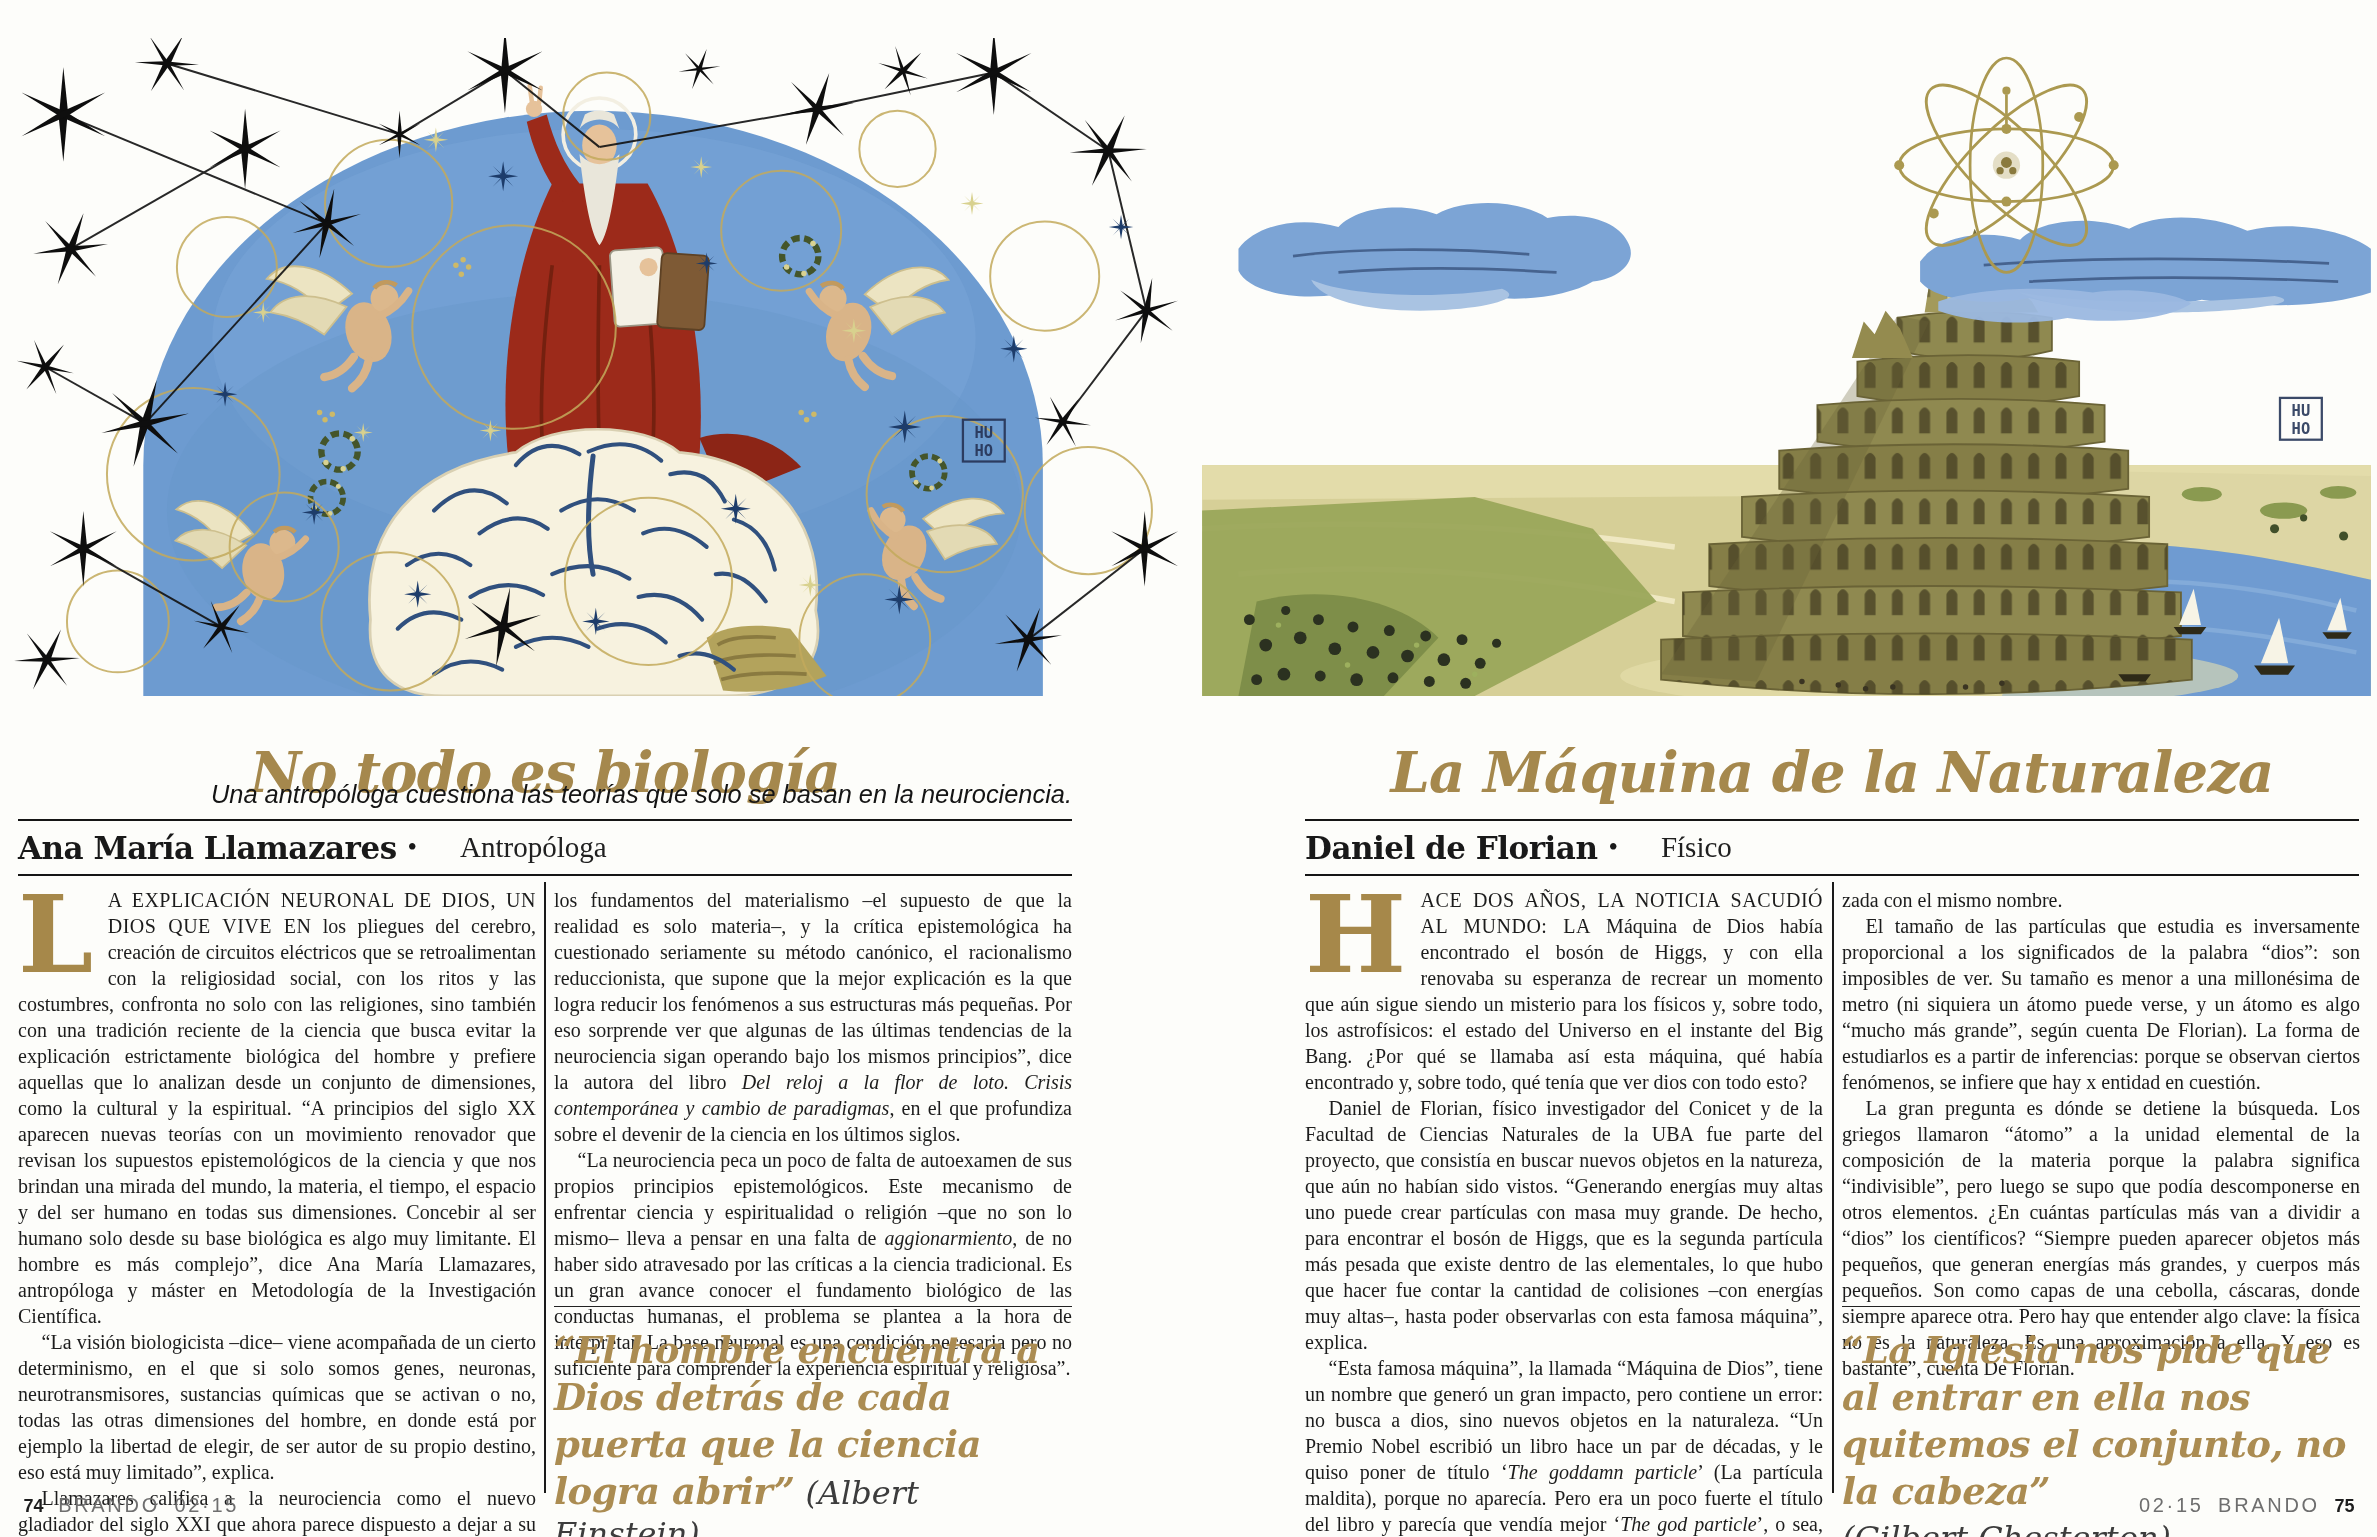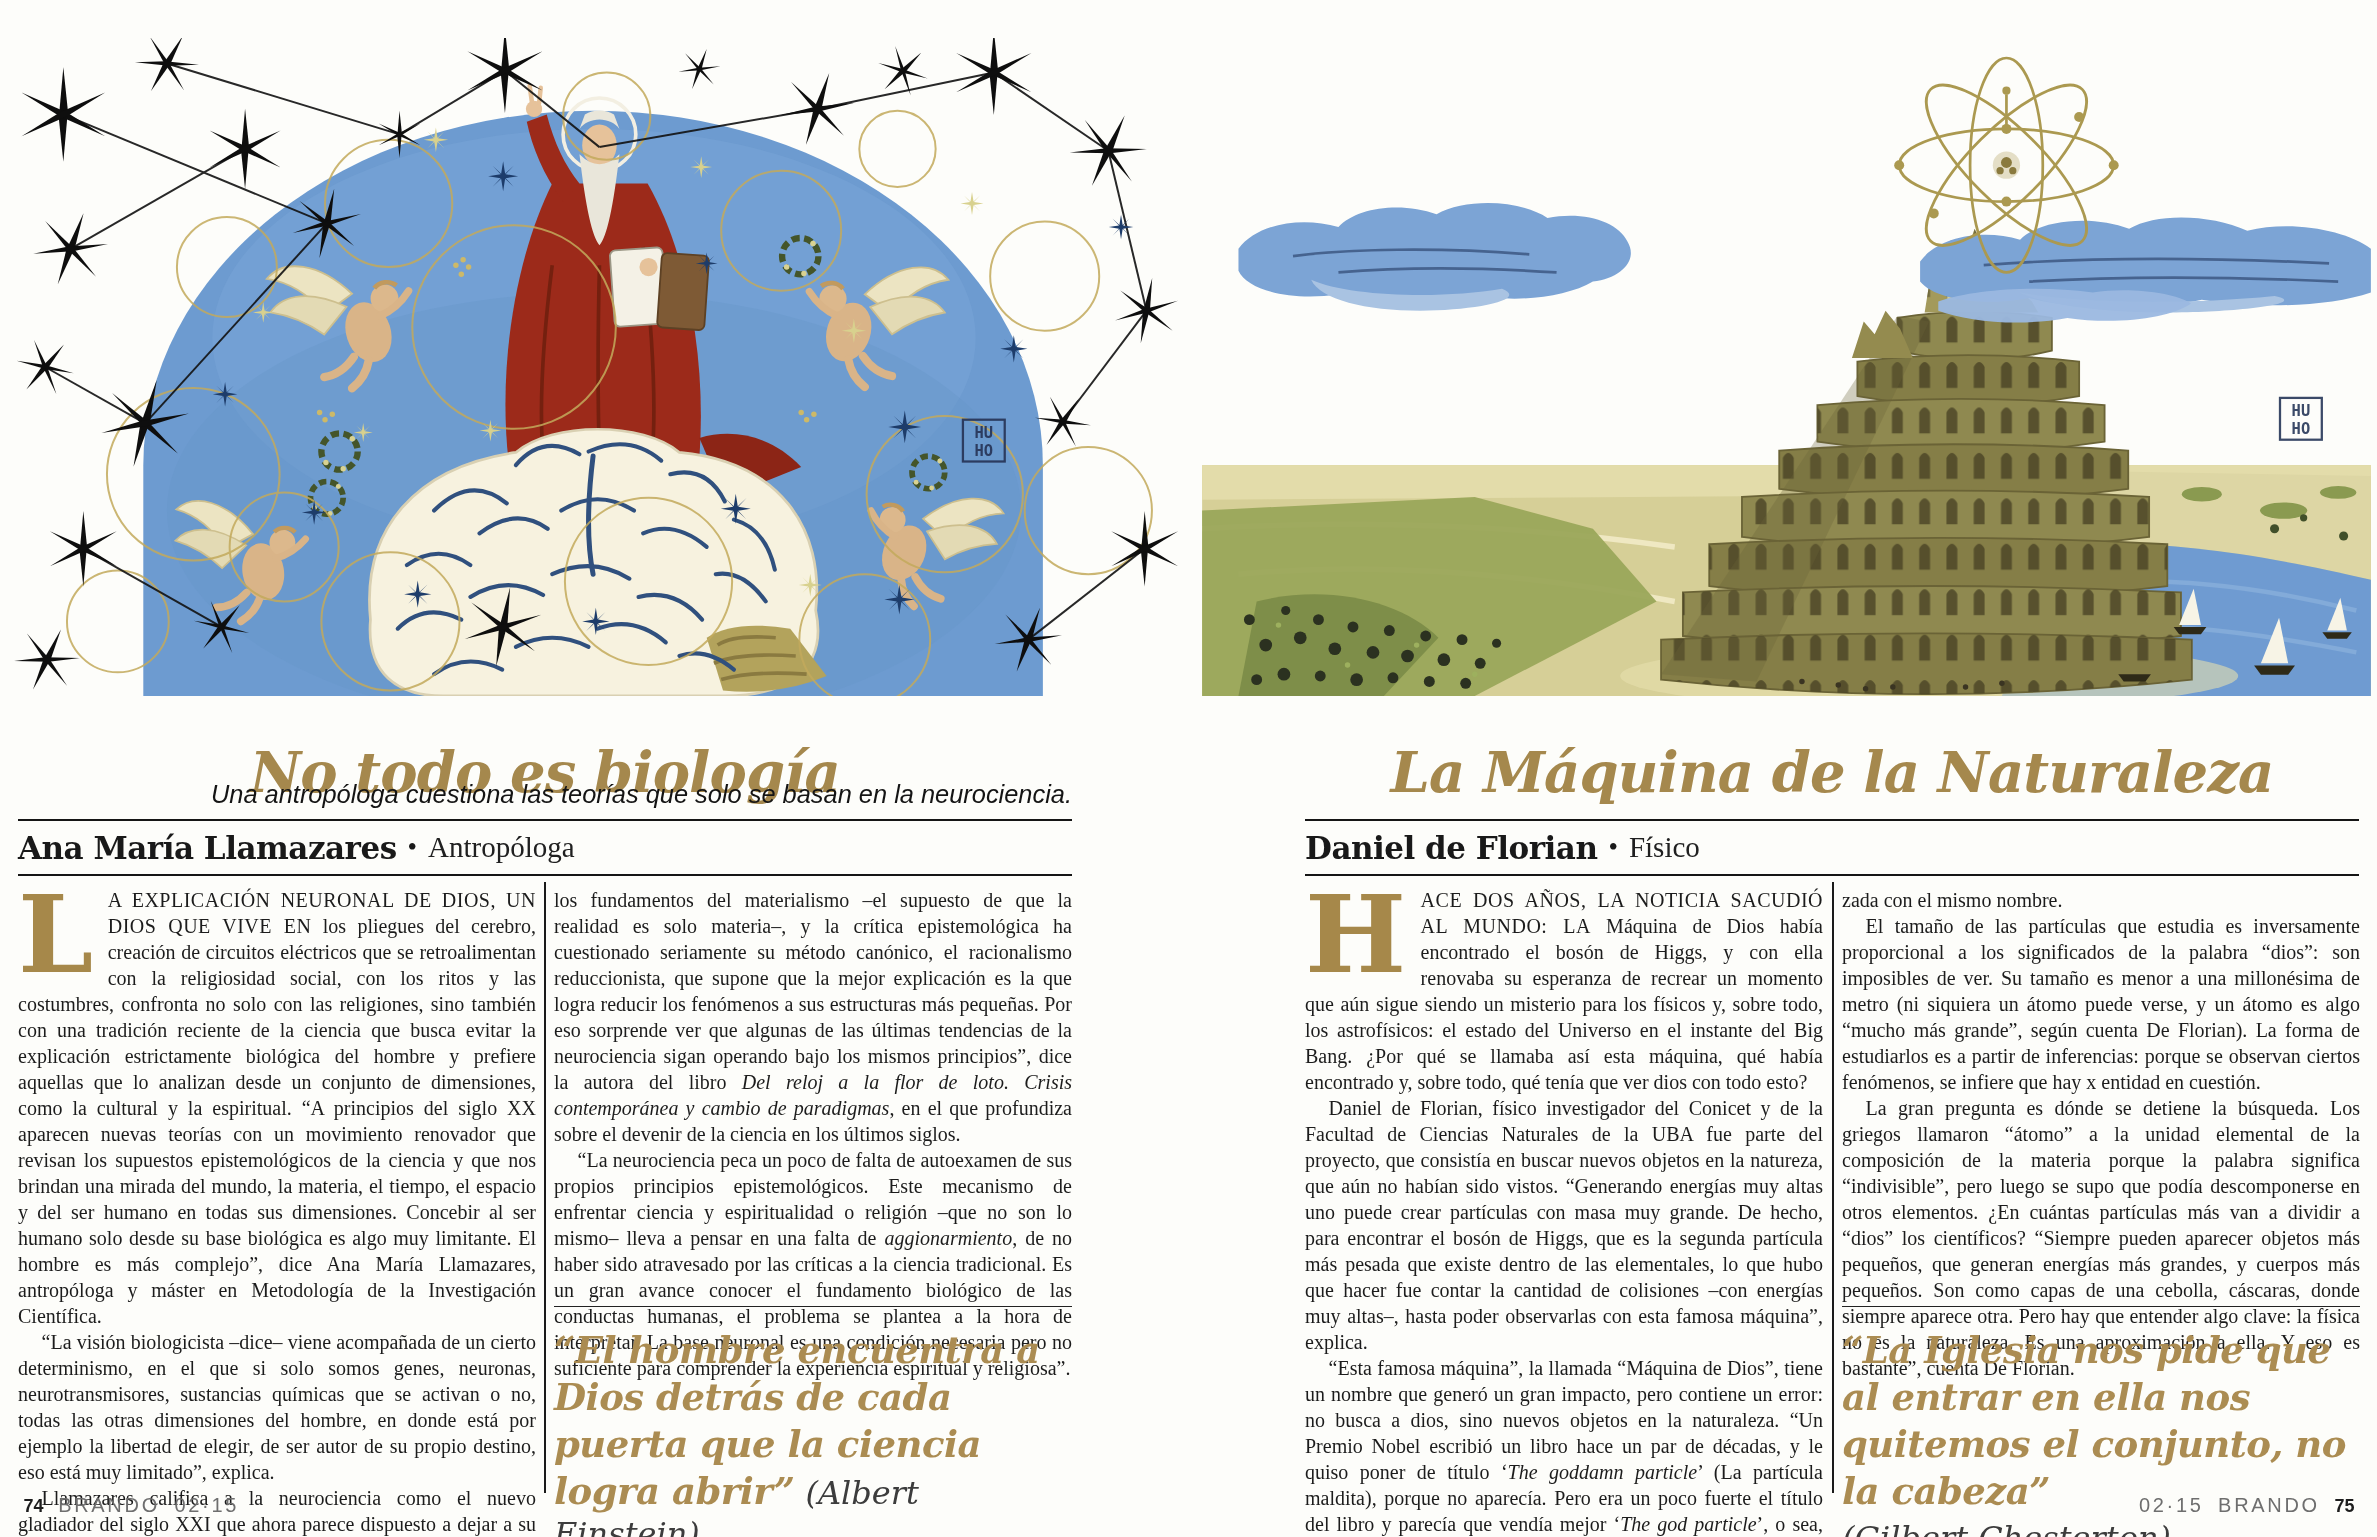--- a/index.html
+++ b/index.html
@@ -22,21 +22,21 @@
   .title{position:absolute;top:739px;left:var(--tx);width:1054px;text-align:center;
          font-family:"DejaVu Serif",serif;font-style:italic;font-weight:bold;font-size:56px;
          color:#a5884d;letter-spacing:-0.9px;}
   .subtitle{position:absolute;top:780px;left:var(--tx);width:1054px;text-align:right;
             font-family:Liberation Sans, sans-serif;font-style:italic;font-size:25.4px;color:#141414;}
   .byline{position:absolute;top:819px;left:var(--tx);width:1054px;height:53px;
           border-top:2.7px solid #151515;border-bottom:2.7px solid #151515;
           display:flex;align-items:center;gap:11px;}
   .byline .name{font-family:"DejaVu Serif",serif;font-weight:bold;font-size:31px;color:#191919;letter-spacing:-0.5px;text-align:right;}
   .byline .sep{font-size:27px;color:#191919;}
-  .byline .role{font-size:29px;color:#202020;}
+  .byline .role{font-size:29px;color:#202020;margin-left:32px;}
   
   .col{position:absolute;top:887px;width:518px;font-size:20px;line-height:26px;
        text-align:justify;color:#1c1c1c;}
   .page--left .c1{left:18px;}   .page--left .c2{left:554px;}
   .page--right .c1{left:116px;} .page--right .c2{left:653px;}
   .col p{margin:0;}
   .col p.ind{text-indent:23.6px;}
   .dropcap{float:left;font-family:"DejaVu Serif",serif;font-weight:bold;font-size:107px;
            line-height:84px;color:#a6884a;margin:5.5px 14.5px 0 0;}
   .leadin{letter-spacing:0.5px;}

